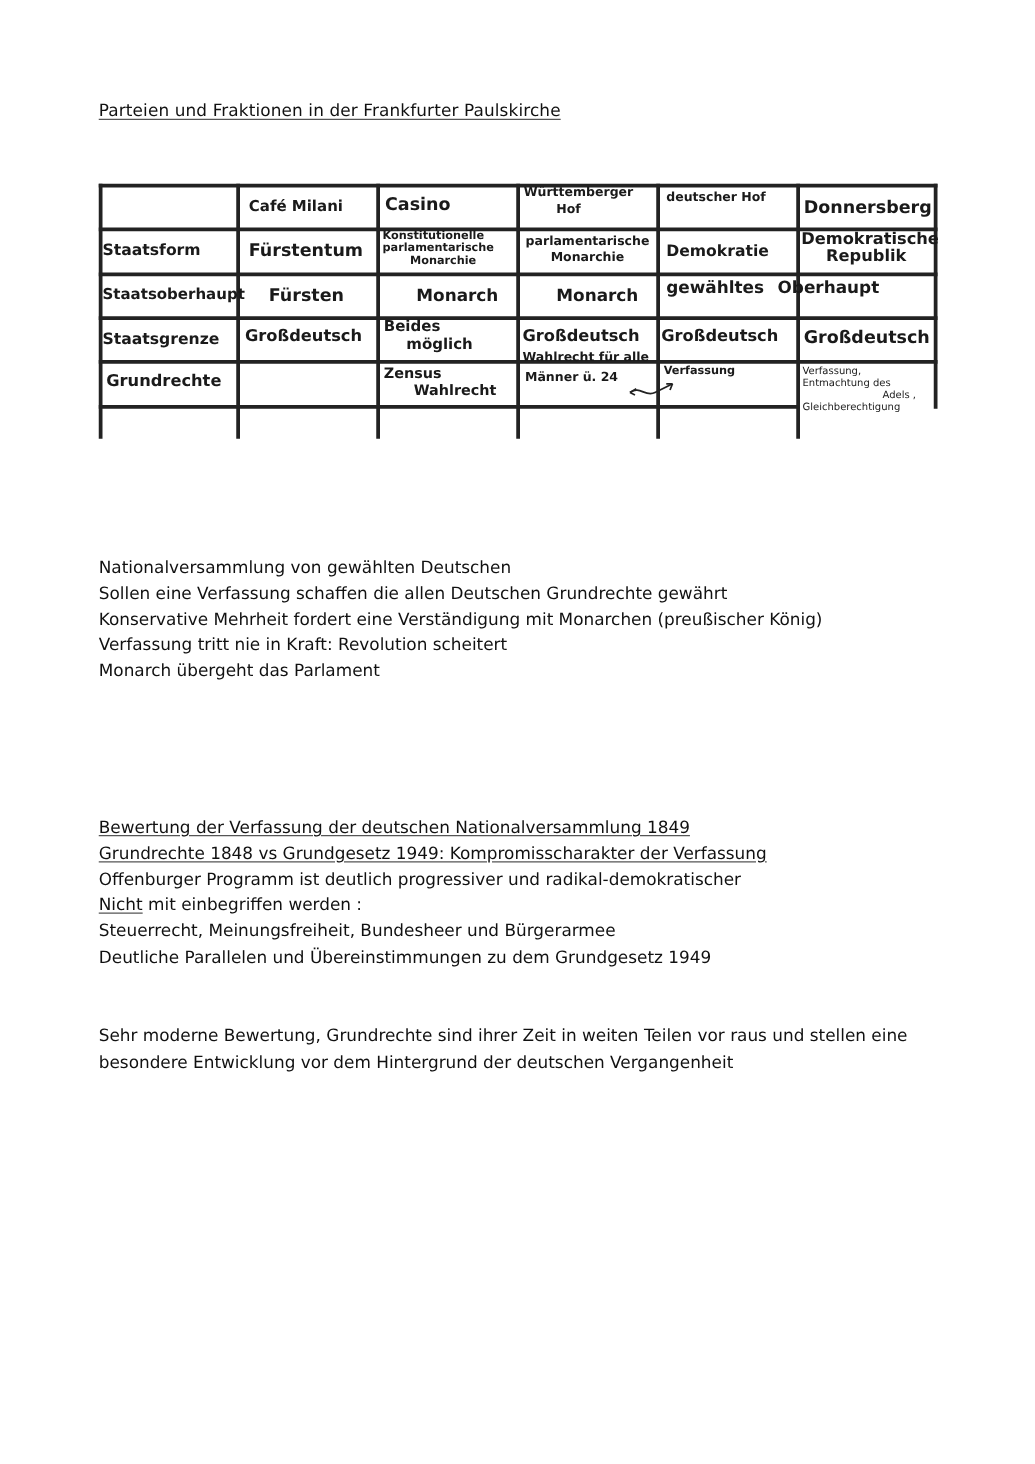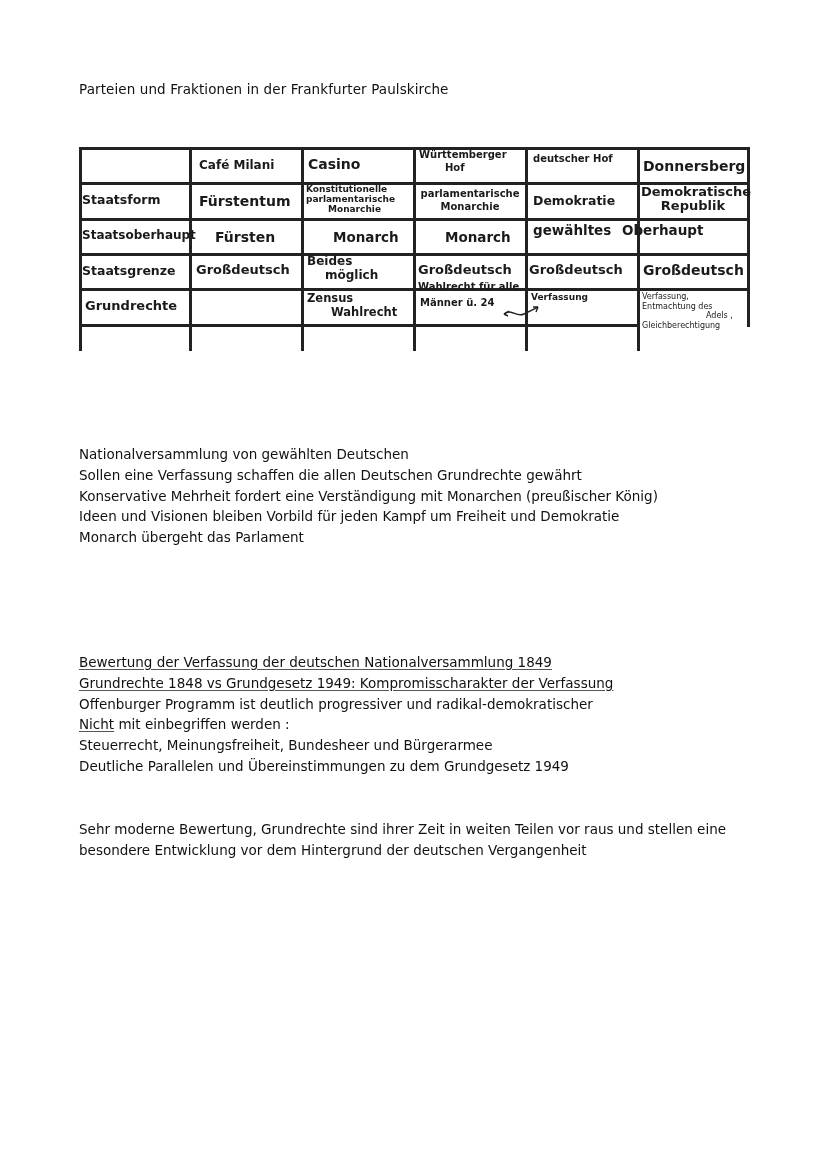--- a/index.html
+++ b/index.html
@@ -1,17 +1,17 @@
 <!DOCTYPE html>
 <html><head>
 <meta charset="utf-8">
 <style>
   html, body { margin: 0; padding: 0; background: #ffffff; }
   body { width: 828px; height: 1171px; position: relative; overflow: hidden; font-family: "DejaVu Sans", sans-serif; color: #111; }
-  .title { position: absolute; left: 79px; top: 81px; font-size: 13.5px; text-decoration-color: #555; text-underline-offset: 2px; letter-spacing: 0.1px; }
+  .title { position: absolute; left: 79px; top: 81px; font-size: 13.5px; text-decoration: underline; text-decoration-color: #555; text-underline-offset: 2px; letter-spacing: 0.1px; }
   .tbl { position: absolute; left: 79px; top: 147px; width: 671px; height: 204px; }
   .vline { position: absolute; top: 0; width: 3px; height: 204px; background: #222; }
   .hline { position: absolute; left: 0; height: 3px; background: #222; }
   .cell { position: absolute; font-family: "DejaVu Sans", sans-serif; font-weight: bold; color: #1a1a1a; line-height: 1.05; }
   .textblock { position: absolute; left: 79px; font-size: 13.5px; line-height: 20.8px; }
   .textblock div { white-space: nowrap; }
   .ul { text-decoration: underline; text-decoration-color: #555; text-underline-offset: 2px; }
   .arrow { position: absolute; left: 502px; top: 304px; }
 </style>
 </head>
@@ -99,21 +99,21 @@
 <svg class="arrow" width="40" height="16" viewBox="0 0 40 16">
   <path d="M2 10 C 10 4, 14 14, 22 10 S 30 6, 36 3" fill="none" stroke="#222" stroke-width="1.4"></path>
   <path d="M2 10 L7 7 M2 10 L6 12" stroke="#222" stroke-width="1.4" fill="none"></path>
   <path d="M36 3 L31 3 M36 3 L34 8" stroke="#222" stroke-width="1.4" fill="none"></path>
 </svg>
 
 <div class="textblock" style="top:444px">
   <div>Nationalversammlung von gewählten Deutschen</div>
   <div>Sollen eine Verfassung schaffen die allen Deutschen Grundrechte gewährt</div>
   <div>Konservative Mehrheit fordert eine Verständigung mit Monarchen (preußischer König)</div>
-  <div>Ideen und Visionen bleiben Vorbild für jeden Kampf um Freiheit und Demokratie</div>
+  <div>Verfassung tritt nie in Kraft: Revolution scheitert</div>
   <div>Monarch übergeht das Parlament</div>
 </div>
 
 <div class="textblock" style="top:652px">
   <div class="ul">Bewertung der Verfassung der deutschen Nationalversammlung 1849</div>
   <div class="ul">Grundrechte 1848 vs Grundgesetz 1949: Kompromisscharakter der Verfassung</div>
   <div>Offenburger Programm ist deutlich progressiver und radikal-demokratischer</div>
   <div><span class="ul">Nicht</span><span> mit einbegriffen werden :</span></div>
   <div>Steuerrecht, Meinungsfreiheit, Bundesheer und Bürgerarmee</div>
   <div>Deutliche Parallelen und Übereinstimmungen zu dem Grundgesetz 1949</div>

